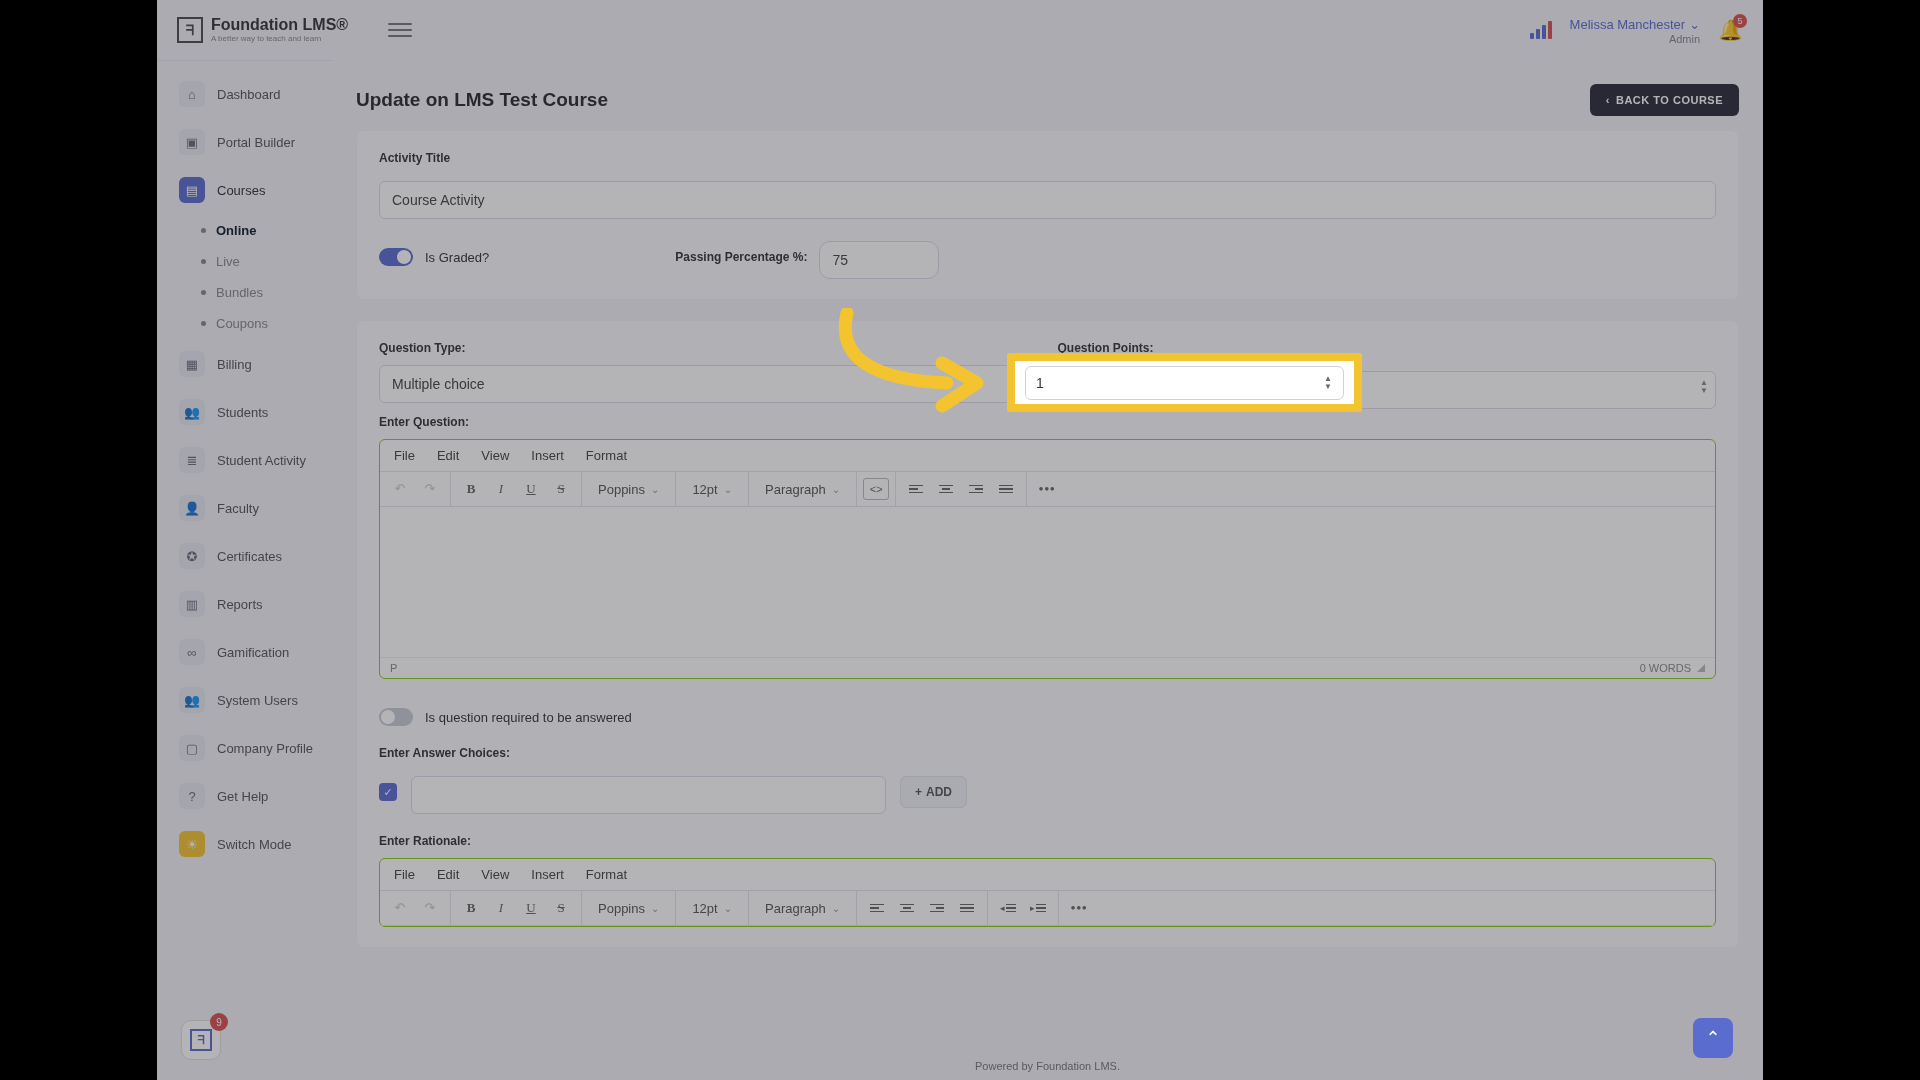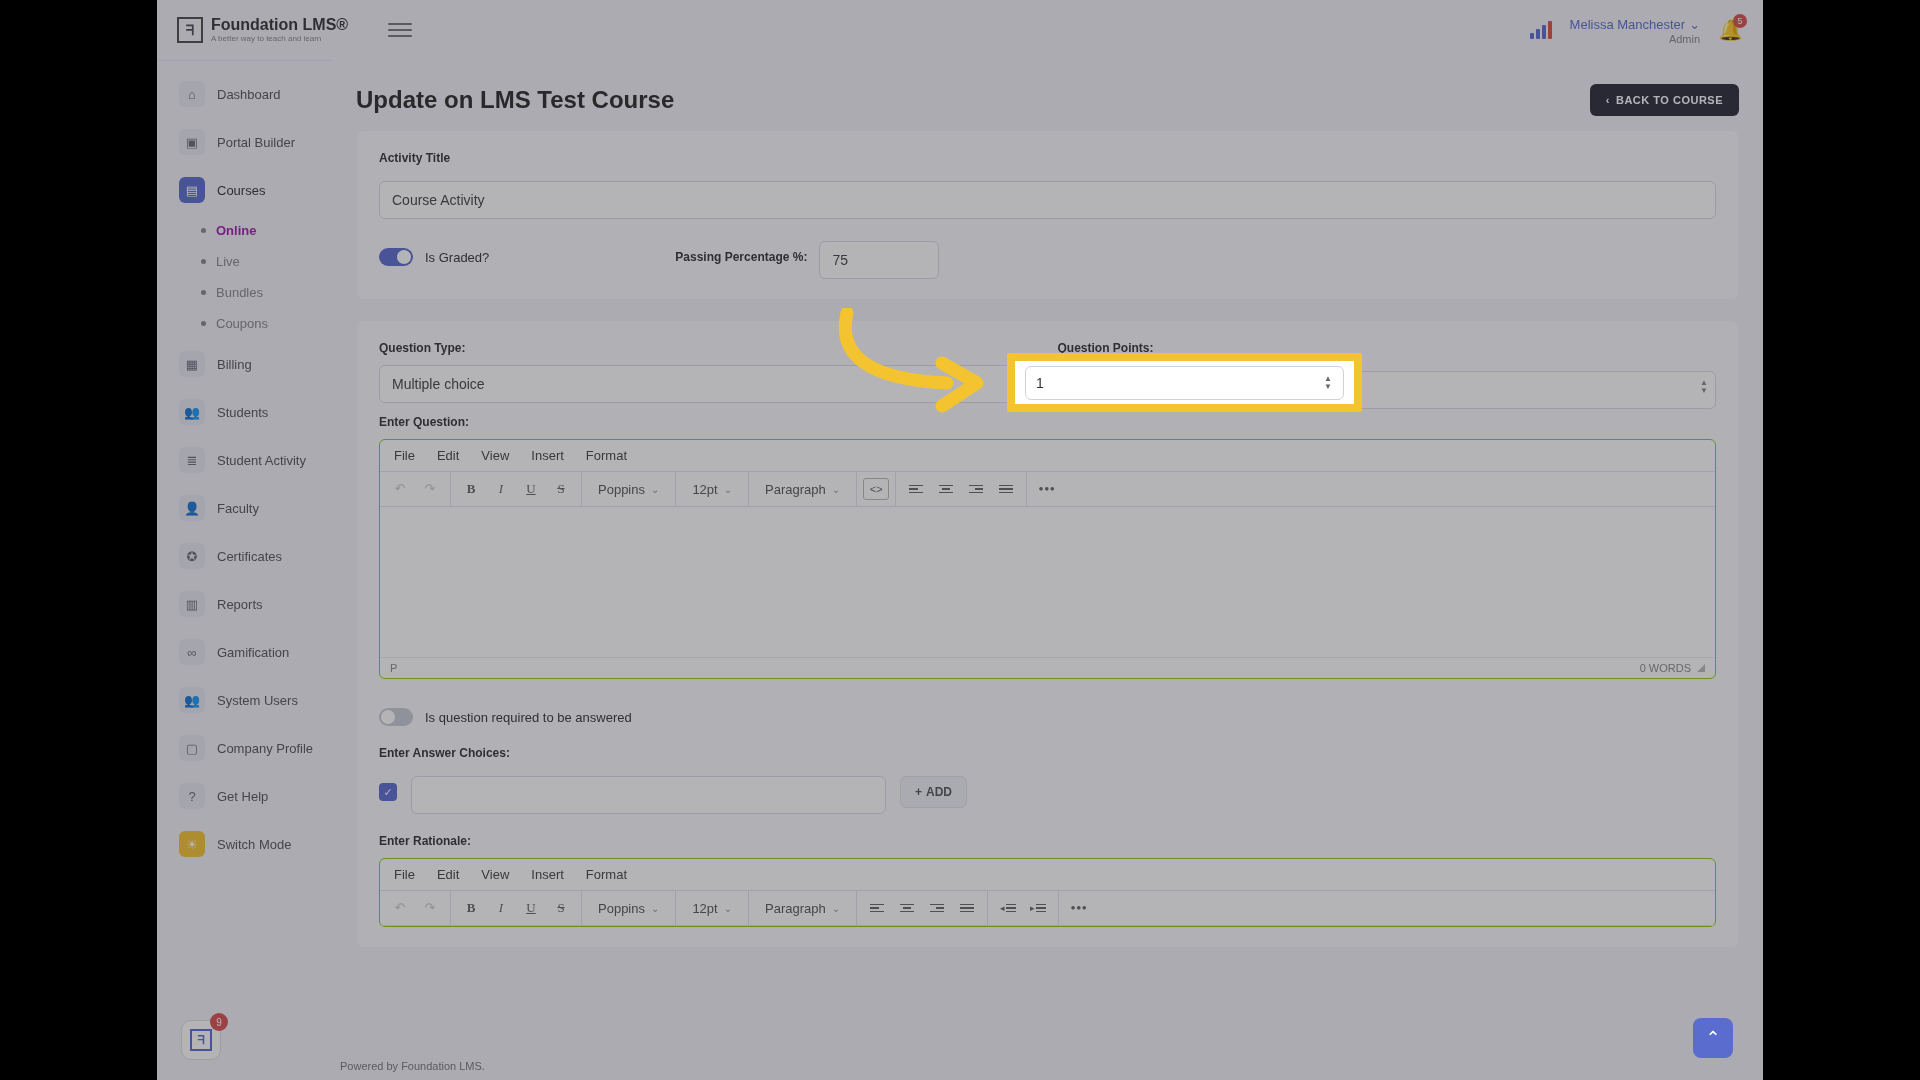--- a/index.html
+++ b/index.html
@@ -68,21 +68,21 @@
     background: #e7e9f0; color: #6a6a7a; font-size: 13px;
   }
   .nav-item.active .nav-icon { background: #5b6ccf; color: #fff; }
   .nav-item.active { color: #333; font-weight: 500; }
   .sub-items { margin-left: 36px; }
   .sub-item {
     display: flex; align-items: center; gap: 10px;
     padding: 8px 8px; font-size: 13px; color: #888;
     cursor: pointer;
   }
-  .sub-item.active { color: #a21caf; font-weight: 600; }
+  .sub-item.active { color: #0f172a; font-weight: 600; }
   .sub-bullet { width: 5px; height: 5px; border-radius: 50%; background: #888; }
 
   .sidebar-bottom-badge {
     position: absolute; bottom: 20px; left: 24px;
   }
   .sidebar-bottom-badge .sq {
     width: 40px; height: 40px; background: #fff; border-radius: 10px;
     border: 1px solid #ddd; display: flex; align-items: center; justify-content: center;
     position: relative;
   }
@@ -97,21 +97,21 @@
     width: 18px; height: 18px; border-radius: 50%;
     font-size: 10px; display: flex; align-items: center; justify-content: center;
   }
 
   
   .content { flex: 1; overflow-y: auto; padding: 10px 24px 60px 24px; position: relative; }
   .page-header {
     display: flex; align-items: center; justify-content: space-between;
     padding: 14px 0;
   }
-  .page-title { font-size: 24px; font-weight: 700; color: #2a2a2a; }
+  .page-title { font-size: 19px; font-weight: 700; color: #2a2a2a; }
   .back-btn {
     background: #2a2a3a; color: #fff; border: none;
     padding: 10px 16px; border-radius: 6px; font-size: 11px;
     font-weight: 600; letter-spacing: 0.5px; cursor: pointer;
     display: inline-flex; align-items: center; gap: 6px;
   }
 
   .card {
     background: #fbfbfc; border-radius: 8px;
     padding: 20px 22px; margin-bottom: 20px;
@@ -209,21 +209,21 @@
   }
   .answer-input { flex: 0 0 475px; }
   .add-btn {
     background: #f0f1f6; border: 1px solid #e0e1e8; color: #555;
     padding: 8px 14px; border-radius: 6px; font-size: 12px; font-weight: 600;
     cursor: pointer; display: inline-flex; align-items: center; gap: 4px;
   }
 
   .footer {
     position: absolute; bottom: 0; left: 175px; right: 0;
-    font-size: 11px; color: #777;
+    text-align: center; font-size: 11px; color: #777;
     padding: 8px; background: #f1f2f6;
   }
 
   
   .dim-overlay {
     position: absolute; inset: 0;
     background: rgba(40,40,50,0.35);
     pointer-events: none;
     z-index: 50;
   }
@@ -420,21 +420,21 @@
         <input class="text-input" value="Course Activity" style="">
         <div class="row" style="margin-top:16px">
           <div class="row" style="gap:12px">
             <div class="toggle on">
                 <div class="toggle-knob"></div>
               </div>
             <span class="toggle-label">Is Graded?</span>
           </div>
           <div class="row" style="gap:12px; margin-left:160px">
             <span class="field-label" style="margin:0">Passing Percentage %:</span>
-            <input class="text-input" style="width: 120px;" value="75">
+            <input class="text-input" style="width: 120px; border-radius: 11px;" value="75">
           </div>
         </div>
       </div>
 
       <div class="card">
         <div class="two-col">
           <div>
             <label class="field-label">Question Type:</label>
             <div class="select-wrap">
               <div class="select-input">

